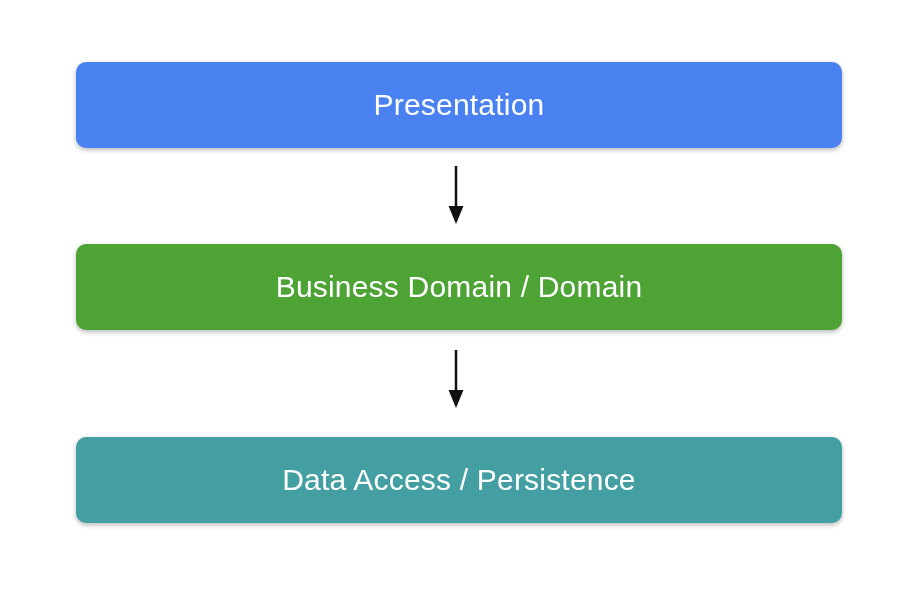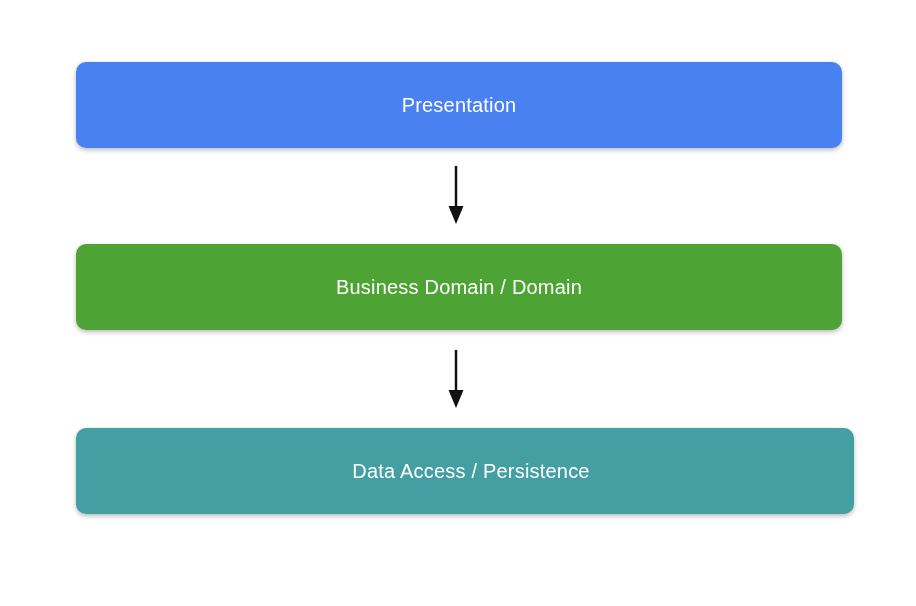--- a/index.html
+++ b/index.html
@@ -22,28 +22,28 @@
     width: 766px;
     height: 86px;
     border-radius: 10px;
     box-shadow: 0 2px 5px rgba(0,0,0,0.28);
     display: flex;
     align-items: center;
     justify-content: center;
   }
   .layer-box .layer-label {
     color: #ffffff;
-    font-size: 20px;
+    font-size: 30px;
     font-weight: 400;
     letter-spacing: 0.2px;
     white-space: nowrap;
   }
   .box-presentation { top: 62px; }
   .box-business    { top: 244px; }
-  .box-data        { top: 428px; padding-left: 12px; }
+  .box-data        { top: 437px; }
 
   .arrow {
     position: absolute;
     left: 447px;
     width: 18px;
     height: 58px;
   }
   .arrow-1 { top: 166px; }
   .arrow-2 { top: 350px; }
   .arrow line    { stroke-width: 2.5px; }

